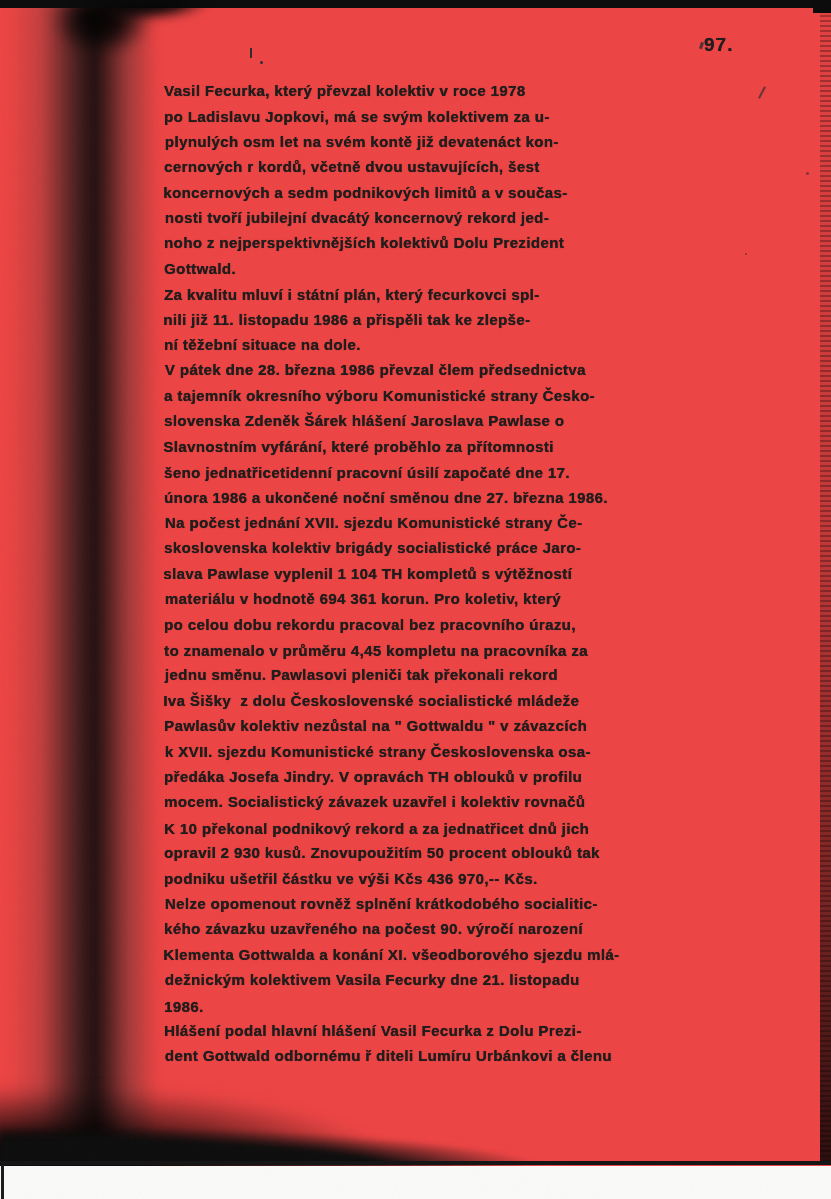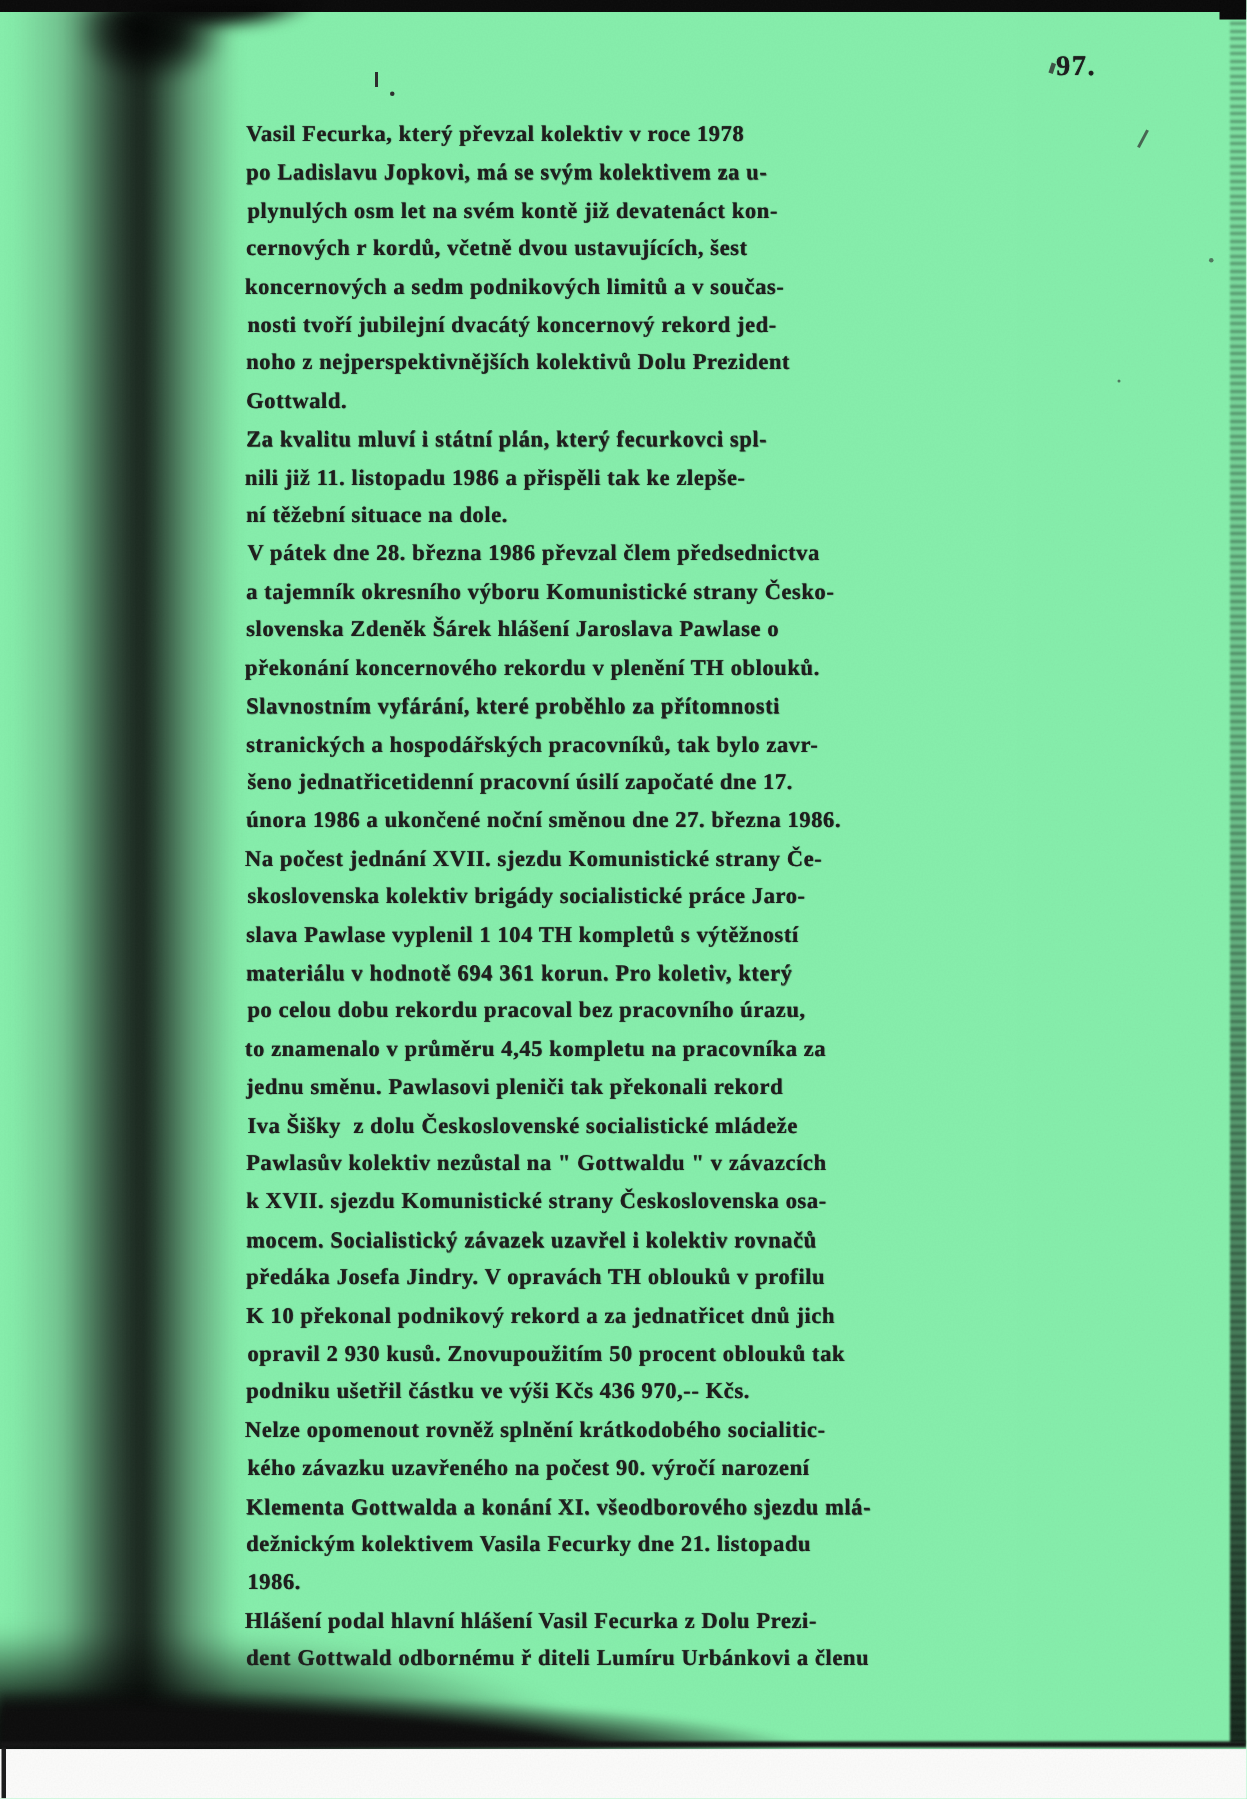--- a/index.html
+++ b/index.html
@@ -7,23 +7,23 @@
     padding: 0;
     width: 831px;
     height: 1199px;
     overflow: hidden;
     background: #ffffff;
   }
   .scan {
     position: relative;
     width: 831px;
     height: 1199px;
-    background: #86efac;
+    background: #ef4444;
     overflow: hidden;
-    font-family: Liberation Serif, serif;
+    font-family: Liberation Sans, sans-serif;
   }
   
   .top-bar {
     position: absolute; left: 0; top: 0; width: 831px; height: 8px;
     background: #0a0a0a; z-index: 3;
   }
   .top-bump {
     position: absolute; left: 78px; top: 0; width: 130px; height: 20px;
     background: radial-gradient(ellipse at 50% 0%, rgba(5,5,5,0.95) 40%, rgba(5,5,5,0) 75%);
     filter: blur(4px); z-index: 3;
@@ -136,37 +136,35 @@
       <div class="line">koncernových a sedm podnikových limitů a v součas-</div>
       <div class="line">nosti tvoří jubilejní dvacátý koncernový rekord jed-</div>
       <div class="line">noho z nejperspektivnějších kolektivů Dolu Prezident</div>
       <div class="line">Gottwald.</div>
       <div class="line">Za kvalitu mluví i státní plán, který fecurkovci spl-</div>
       <div class="line">nili již 11. listopadu 1986 a přispěli tak ke zlepše-</div>
       <div class="line">ní těžební situace na dole.</div>
       <div class="line">V pátek dne 28. března 1986 převzal člem předsednictva</div>
       <div class="line">a tajemník okresního výboru Komunistické strany Česko-</div>
       <div class="line">slovenska Zdeněk Šárek hlášení Jaroslava Pawlase o</div>
-      <div class="line">překonání koncernového rekordu v plenění TH oblouků.</div>
       <div class="line">Slavnostním vyfárání, které proběhlo za přítomnosti</div>
-      <div class="line">stranických a hospodářských pracovníků, tak bylo zavr-</div>
       <div class="line">šeno jednatřicetidenní pracovní úsilí započaté dne 17.</div>
       <div class="line">února 1986 a ukončené noční směnou dne 27. března 1986.</div>
       <div class="line">Na počest jednání XVII. sjezdu Komunistické strany Če-</div>
       <div class="line">skoslovenska kolektiv brigády socialistické práce Jaro-</div>
       <div class="line">slava Pawlase vyplenil 1 104 TH kompletů s výtěžností</div>
       <div class="line">materiálu v hodnotě 694 361 korun. Pro koletiv, který</div>
       <div class="line">po celou dobu rekordu pracoval bez pracovního úrazu,</div>
       <div class="line">to znamenalo v průměru 4,45 kompletu na pracovníka za</div>
       <div class="line">jednu směnu. Pawlasovi pleniči tak překonali rekord</div>
       <div class="line">Iva Šišky  z dolu Československé socialistické mládeže</div>
       <div class="line">Pawlasův kolektiv nezůstal na " Gottwaldu " v závazcích</div>
       <div class="line">k XVII. sjezdu Komunistické strany Československa osa-</div>
+      <div class="line">předáka Josefa Jindry. V opravách TH oblouků v profilu</div>
       <div class="line">mocem. Socialistický závazek uzavřel i kolektiv rovnačů</div>
-      <div class="line">předáka Josefa Jindry. V opravách TH oblouků v profilu</div>
       <div class="line">K 10 překonal podnikový rekord a za jednatřicet dnů jich</div>
       <div class="line">opravil 2 930 kusů. Znovupoužitím 50 procent oblouků tak</div>
       <div class="line">podniku ušetřil částku ve výši Kčs 436 970,-- Kčs.</div>
       <div class="line">Nelze opomenout rovněž splnění krátkodobého socialitic-</div>
       <div class="line">kého závazku uzavřeného na počest 90. výročí narození</div>
       <div class="line">Klementa Gottwalda a konání XI. všeodborového sjezdu mlá-</div>
       <div class="line">dežnickým kolektivem Vasila Fecurky dne 21. listopadu</div>
       <div class="line">1986.</div>
       <div class="line">Hlášení podal hlavní hlášení Vasil Fecurka z Dolu Prezi-</div>
       <div class="line">dent Gottwald odbornému ř diteli Lumíru Urbánkovi a členu</div>

